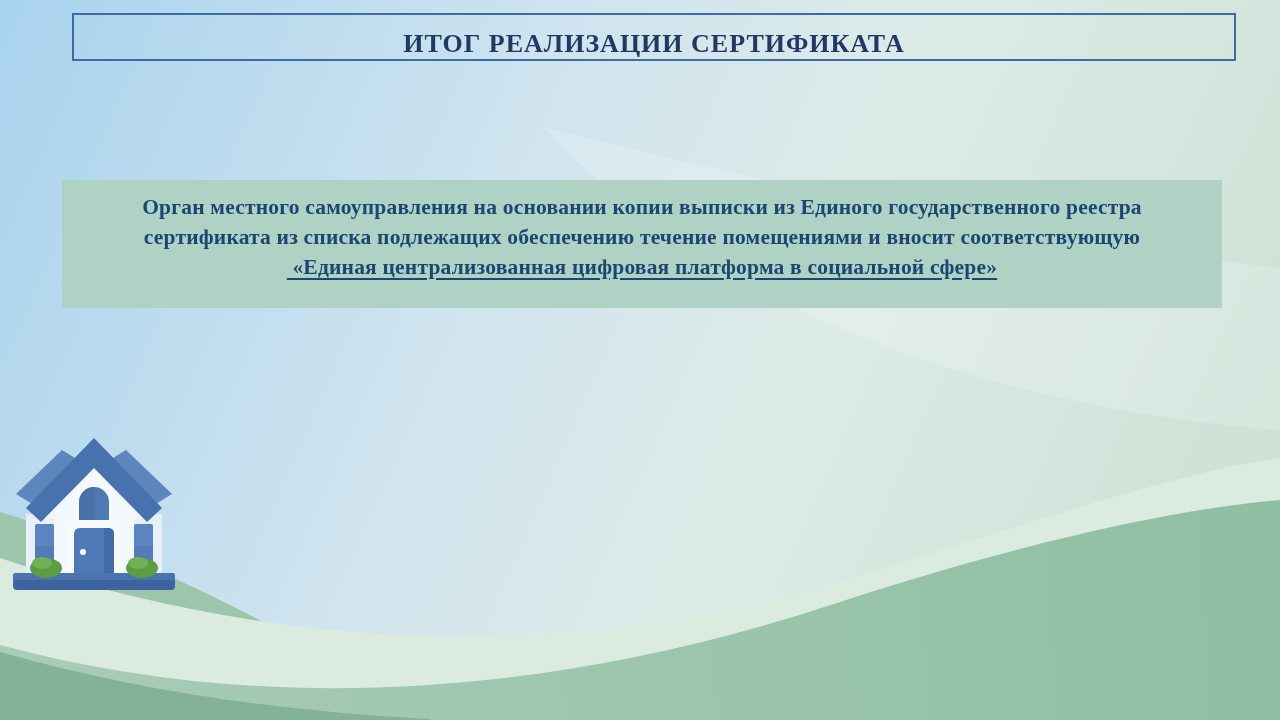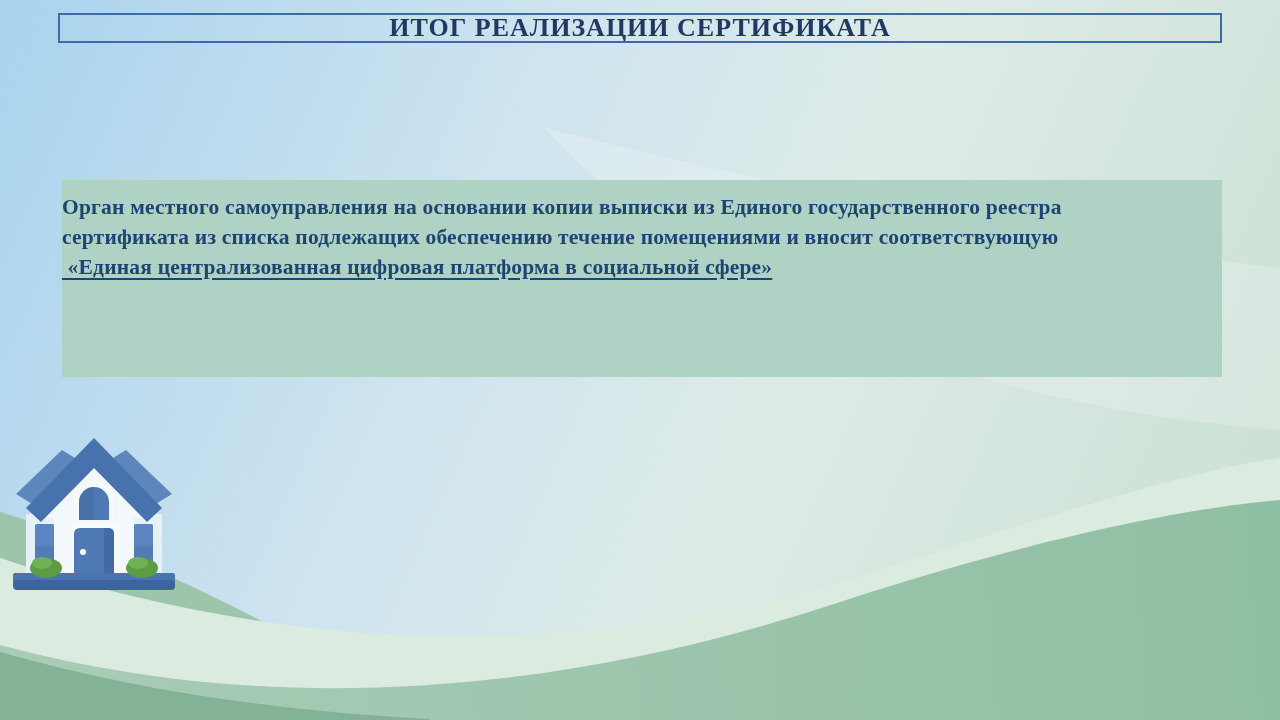--- a/index.html
+++ b/index.html
@@ -15,47 +15,47 @@
     overflow: hidden;
     background: #cfe3dc;
   }
   .bg-svg {
     position: absolute;
     inset: 0;
     display: block;
   }
   .title-box {
     position: absolute;
-    left: 58px;
+    left: 72px;
     top: 13px;
     width: 1164px;
-    height: 30px;
+    height: 48px;
     border: 2px solid #3e6aa6;
     box-sizing: border-box;
     display: flex;
-    align-items: center;
+    align-items: flex-end;
     justify-content: center;
   }
   .title-text {
     color: #1f3864;
     font-size: 26px;
     font-weight: bold;
     letter-spacing: 1px;
     white-space: nowrap;
   }
   .body-box {
     position: absolute;
     left: 62px;
     top: 180px;
     width: 1160px;
-    height: 197px;
+    height: 128px;
     background: #b0d2c4;
     box-sizing: border-box;
     padding-top: 12px;
-    text-align: left;
+    text-align: center;
   }
   .body-line {
     color: #1e4572;
     font-size: 21.5px;
     font-weight: bold;
     line-height: 30px;
     letter-spacing: 0.2px;
     white-space: nowrap;
   }
   .platform-link {

